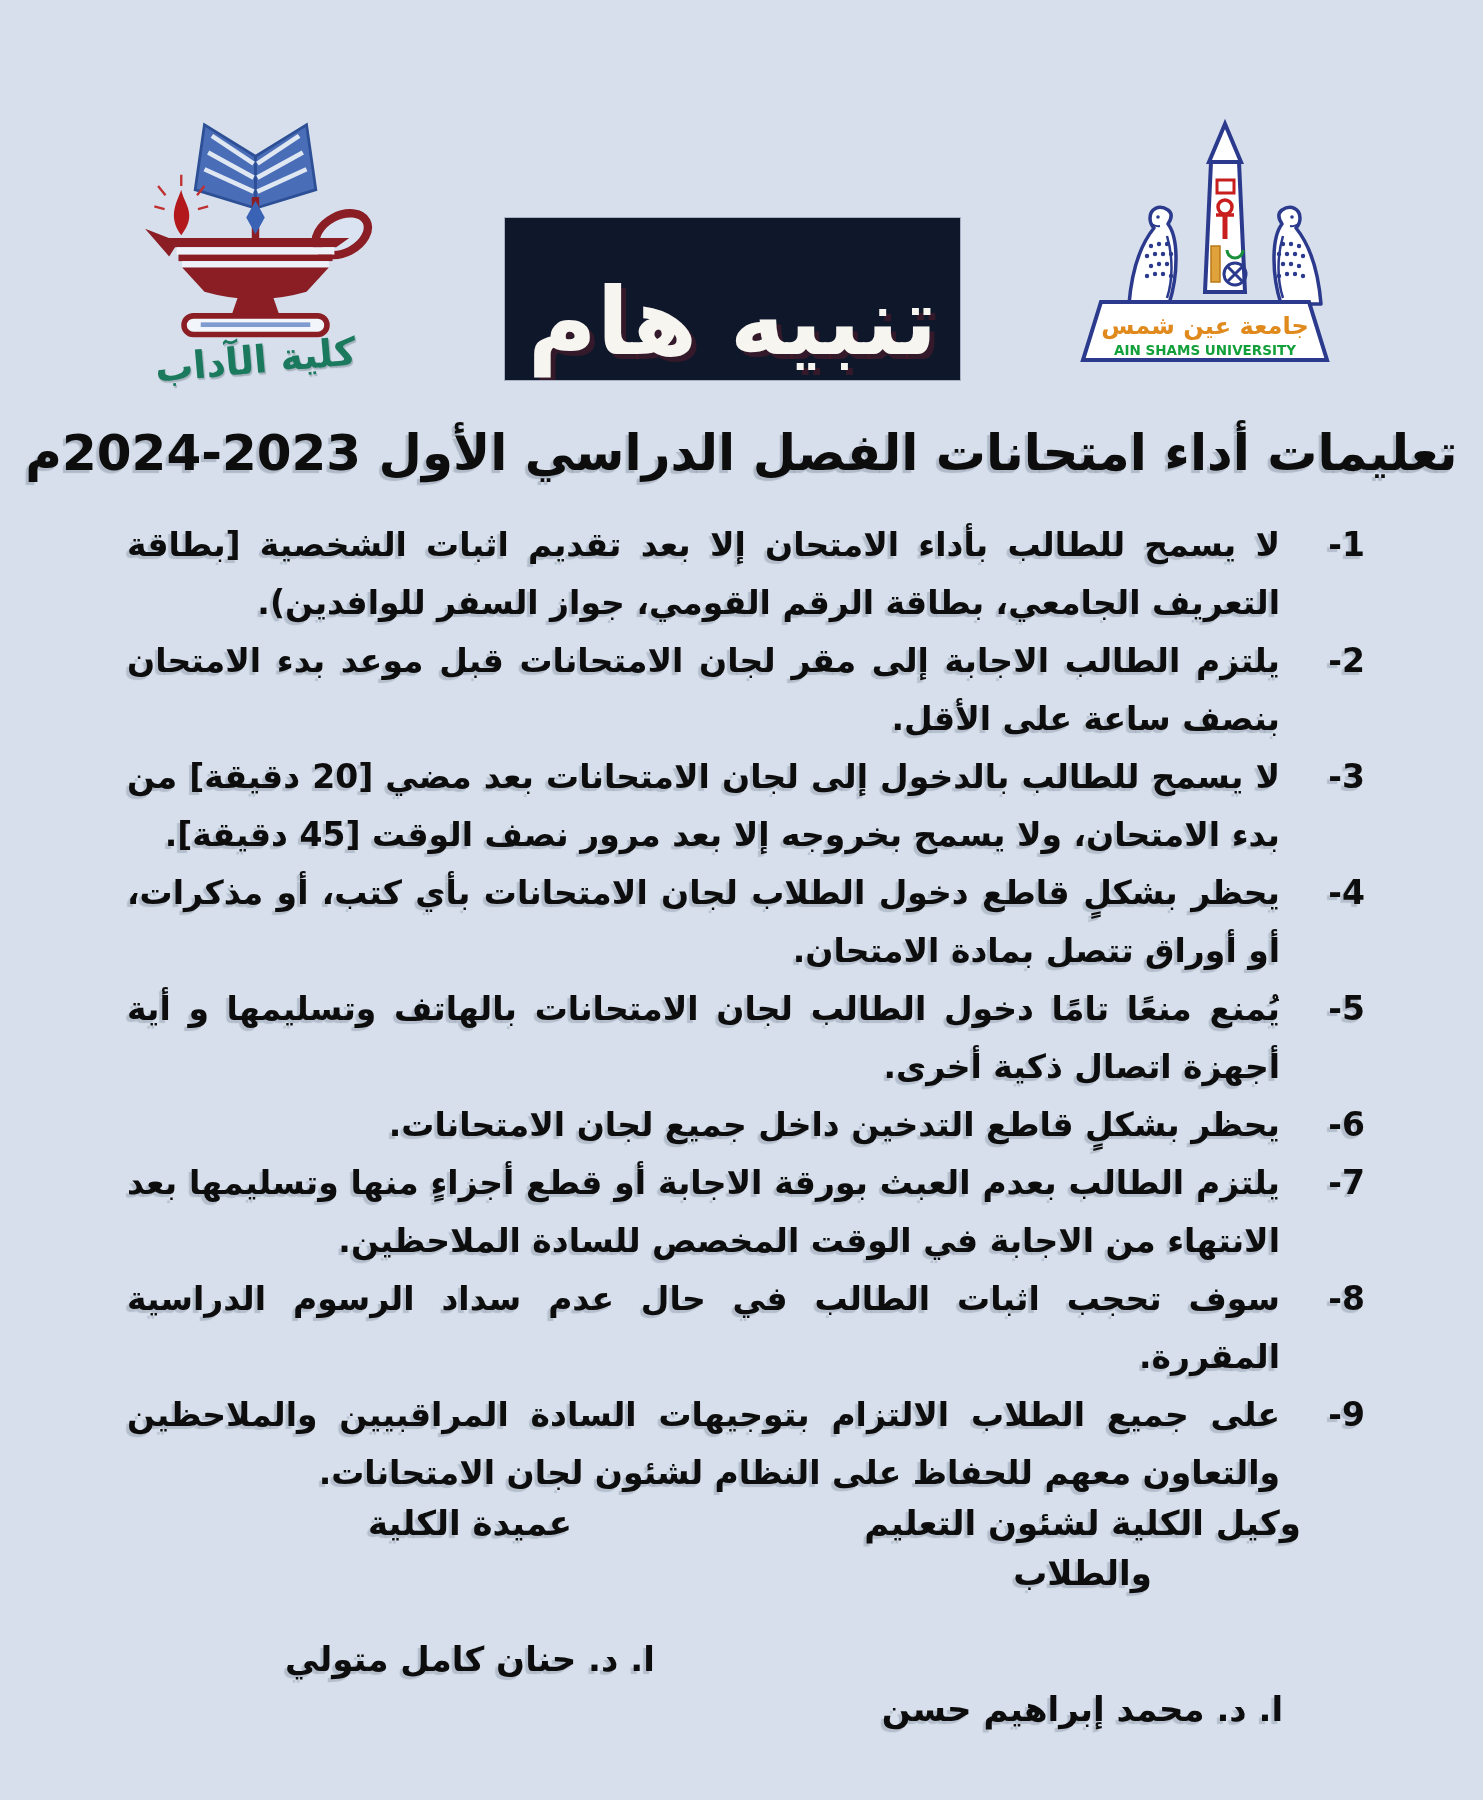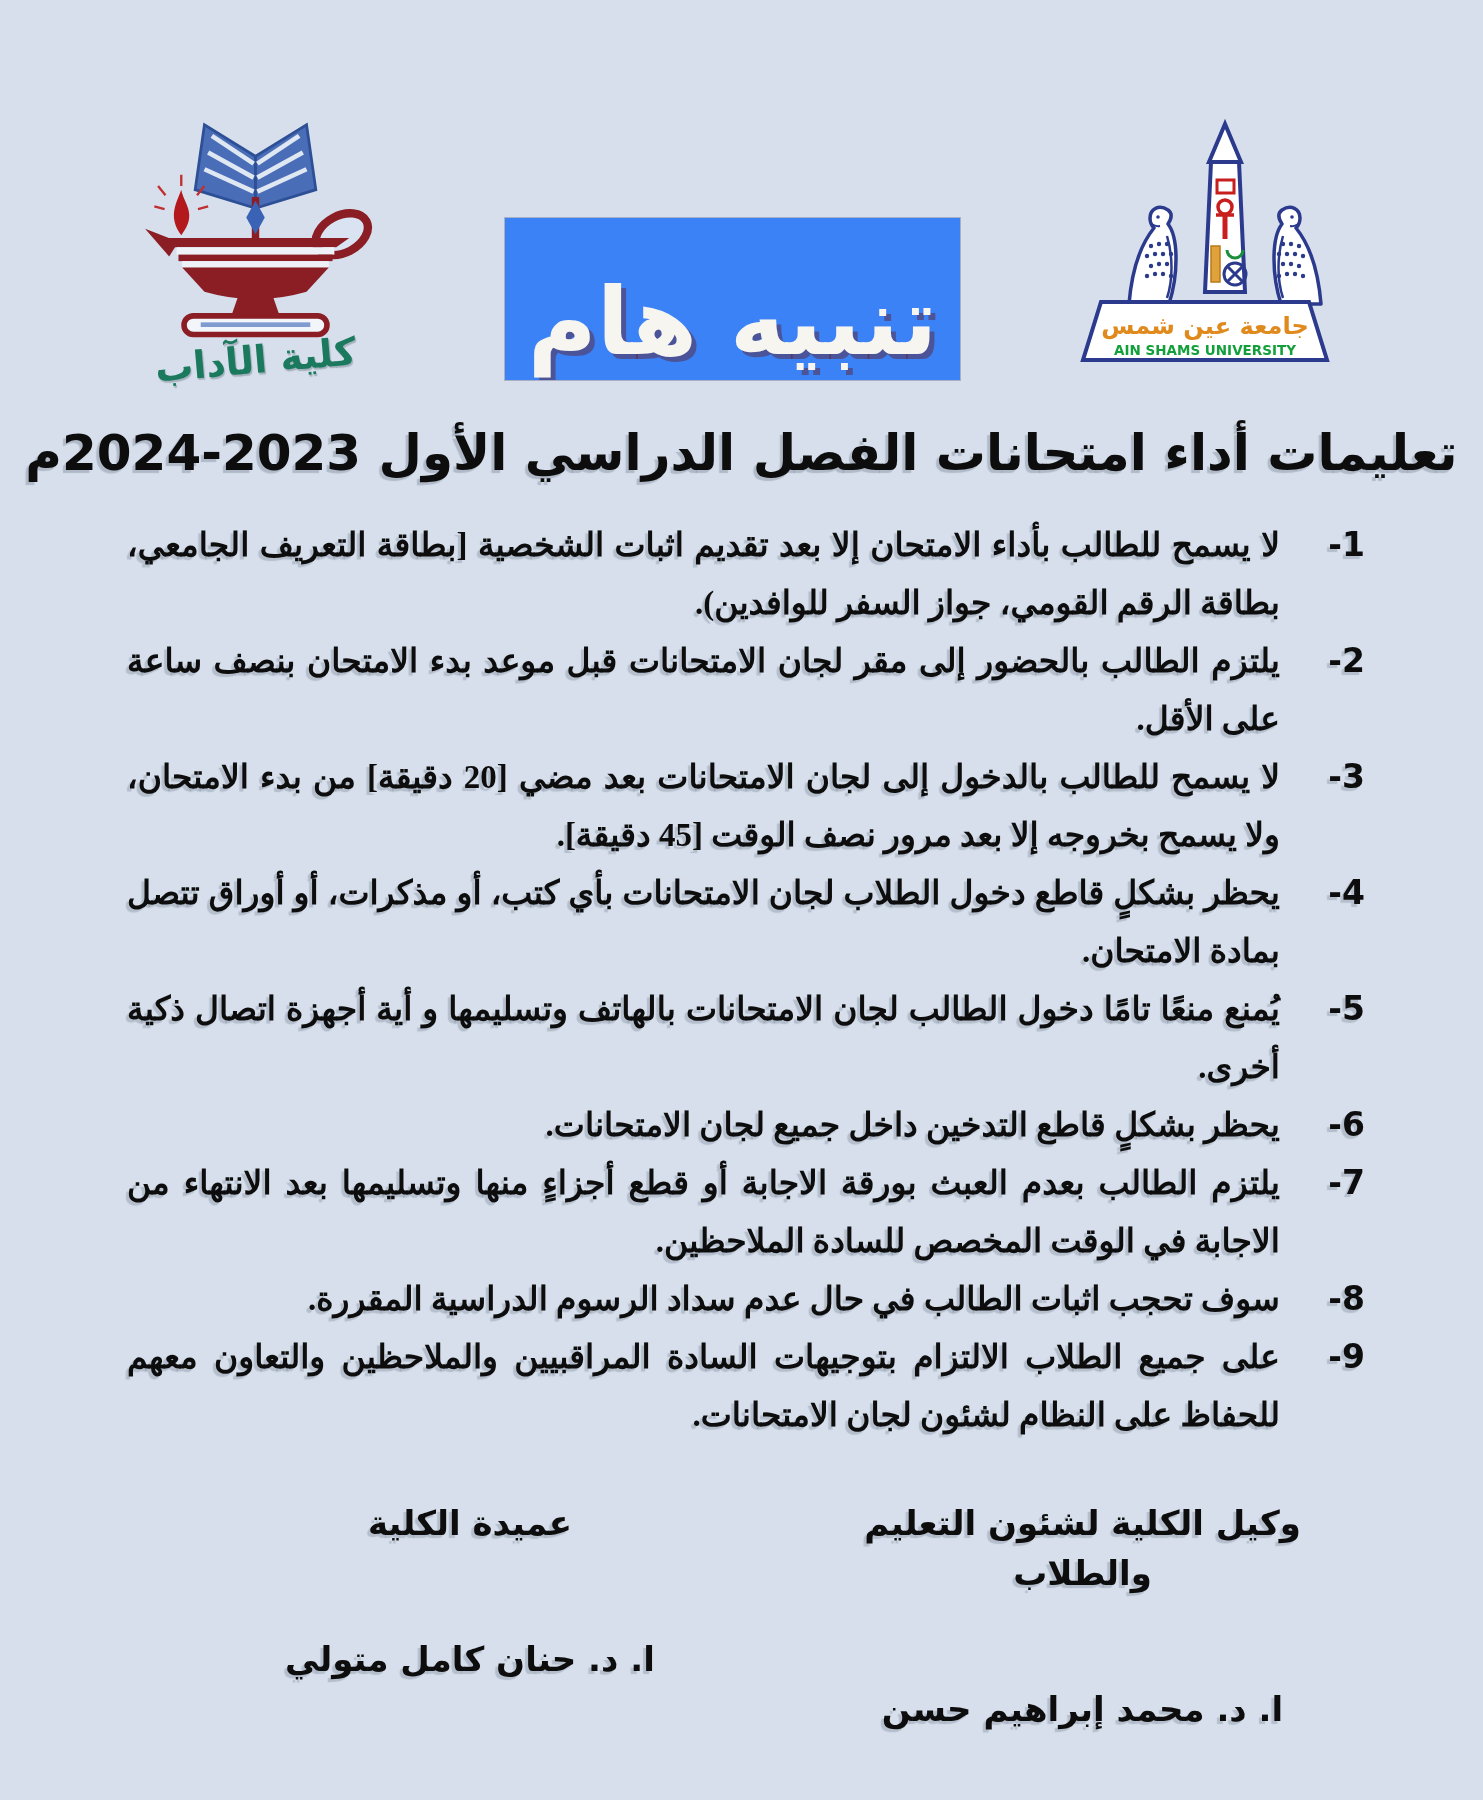--- a/index.html
+++ b/index.html
@@ -31,21 +31,21 @@
     font-size:50px; font-weight:bold;
     text-shadow:-3px 3px 1px rgba(130,140,158,.45);
   }
   
   .list { position:absolute; top:516px; right:118px; left:127px; }
   .item {
     display:flex; direction:rtl; font-weight:bold; font-size:33px;
     line-height:58px; text-shadow:-3px 3px 1px rgba(130,140,158,.4);
   }
   .item .num { flex:0 0 85px; text-align:right; }
-  .item .txt { flex:1; text-align:justify;font-family:Liberation Serif, serif; }
+  .item .txt { flex:1; text-align:justify; }
   
   .sig {
     position:absolute; top:1498px; text-align:center; font-weight:bold;
     font-size:34px; line-height:50px;
     text-shadow:-3px 3px 1px rgba(130,140,158,.4);
   }
   .sig-right { left:810px; width:545px; }
   .sig-left  { left:200px; width:540px; }
   .sig .name { margin-top:86px; }
 </style>
@@ -83,21 +83,21 @@
       <rect x="56" y="165" width="158" height="7" fill="#eef2f8"></rect>
       <path d="M56 172 L214 172 L190 198 Q135 214 80 198 Z" fill="#8a1e24"></path>
 
       <path d="M118 198 L152 198 L161 224 L109 224 Z" fill="#8a1e24"></path>
       <rect x="58" y="224" width="154" height="20" rx="10" fill="#f2f5fa" stroke="#8a1e24" stroke-width="6"></rect>
       <rect x="76" y="231" width="118" height="5" fill="#7f9bd0"></rect>
     </svg>
     <div class="faculty-caption">كلية الآداب</div>
   </div>
 
-  <div class="banner" style="background: #3b82f6;">
+  <div class="banner" style="background: #0f172a;">
     <div class="banner-text" style="color: rgb(247, 245, 240);">تنبيه هام</div>
   </div>
 
   <svg class="univ-logo" viewBox="0 0 300 247" aria-hidden="true">
 
     <path d="M170 6 L154 44 L186 44 Z" fill="#ffffff" stroke="#2b3a8c" stroke-width="4"></path>
     <path d="M156 44 L184 44 L190 174 L150 174 Z" fill="#ffffff" stroke="#2b3a8c" stroke-width="4"></path>
 
     <rect x="162" y="62" width="17" height="13" fill="none" stroke="#c81e1e" stroke-width="3"></rect>
     <circle cx="170" cy="89" r="7" fill="none" stroke="#c81e1e" stroke-width="3.5"></circle>
@@ -140,21 +140,21 @@
   <div class="doc-title">تعليمات أداء امتحانات الفصل الدراسي الأول 2023-2024م</div>
 
   <div class="list">
     <div class="item">
       <span class="num">1-</span>
       <span class="txt">لا يسمح للطالب بأداء الامتحان إلا بعد تقديم اثبات الشخصية [بطاقة التعريف الجامعي، بطاقة الرقم القومي، جواز السفر للوافدين).</span>
     </div>
 
     <div class="item">
       <span class="num">2-</span>
-      <span class="txt">يلتزم الطالب بالحضور إلى مقر لجان الامتحانات قبل موعد بدء الامتحان بنصف ساعة على الأقل.</span>
+      <span class="txt">يلتزم الطالب الاجابة إلى مقر لجان الامتحانات قبل موعد بدء الامتحان بنصف ساعة على الأقل.</span>
     </div>
 
     <div class="item">
       <span class="num">3-</span>
       <span class="txt">لا يسمح للطالب بالدخول إلى لجان الامتحانات بعد مضي [20 دقيقة] من بدء الامتحان، ولا يسمح بخروجه إلا بعد مرور نصف الوقت [45 دقيقة].</span>
     </div>
 
     <div class="item">
       <span class="num">4-</span>
       <span class="txt">يحظر بشكلٍ قاطع دخول الطلاب لجان الامتحانات بأي كتب، أو مذكرات، أو أوراق تتصل بمادة الامتحان.</span>

